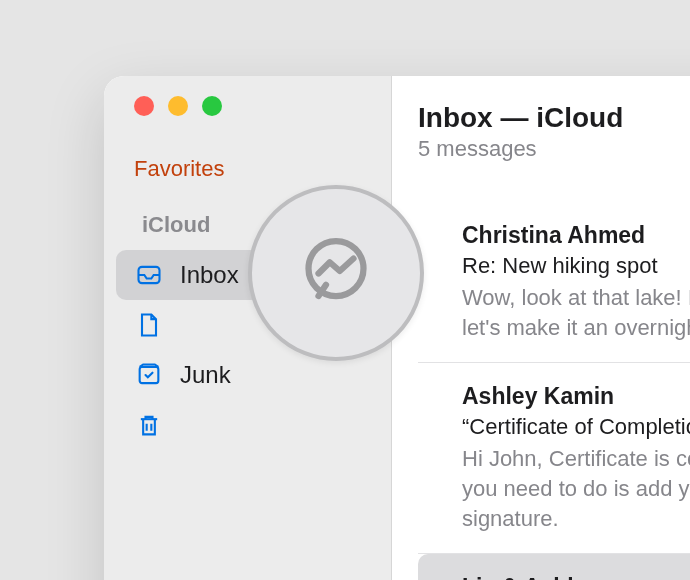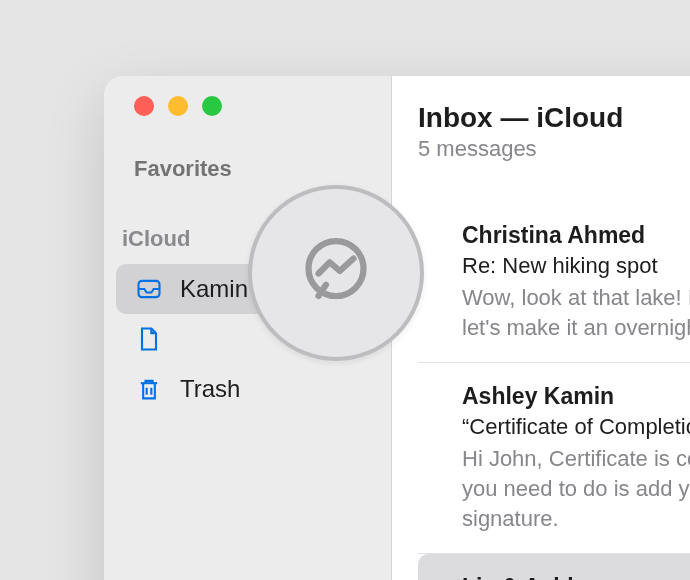--- a/index.html
+++ b/index.html
@@ -33,31 +33,31 @@
       display: flex;
       gap: 14px;
       padding-left: 30px;
       margin-bottom: 40px;
     }
     .dot { width: 20px; height: 20px; border-radius: 50%; }
     .red { background: #ff5f57; }
     .yellow { background: #febc2e; }
     .green { background: #28c840; }
     .section-label {
-      color: #737373;
-      font-size: 22px;
-      font-weight: 700;
+      color: #c2410c;
+      font-size: 22px;
+      font-weight: 400;
       padding: 0 30px;
-      margin-bottom: 44px;
+      margin-bottom: 30px;
     }
     .account-label {
       color: #8a8a8e;
       font-size: 22px;
       font-weight: 600;
-      padding: 0 18px;
+      padding: 0 38px;
       margin-bottom: 12px;
     }
     .nav-item {
       display: flex;
       align-items: center;
       gap: 16px;
       padding: 10px 30px;
       font-size: 24px;
       color: #1d1d1f;
       cursor: pointer;
@@ -162,45 +162,54 @@
     <div class="section-label">Favorites</div>
     <div class="account-label">iCloud</div>
 
     <div class="nav-item active">
       <span class="nav-icon">
         <svg viewBox="0 0 24 24" fill="none" stroke="#0071e3" stroke-width="1.8">
           <rect x="3" y="5" width="18" height="14" rx="3"></rect>
           <path d="M3 12h5l2 3h4l2-3h5"></path>
         </svg>
       </span>
-      <span>Kamin</span>
+      <span>Inbox</span>
     </div>
 
     <div class="nav-item">
       <span class="nav-icon">
         <svg viewBox="0 0 24 24" fill="none" stroke="#0071e3" stroke-width="1.8">
           <path d="M6 3h8l4 4v14a0 0 0 0 1 0 0H6a0 0 0 0 1 0 0V3z"></path>
           <path d="M14 3v4h4"></path>
         </svg>
       </span>
       <span class="badge">1</span>
     </div>
 
 
+    <div class="nav-item">
+      <span class="nav-icon">
+        <svg viewBox="0 0 24 24" fill="none" stroke="#0071e3" stroke-width="1.8">
+          <rect x="4" y="5" width="16" height="14" rx="2"></rect>
+          <path d="M9 12l2 2 4-4" stroke-linecap="round"></path>
+          <path d="M4 5l3-2h10l3 2"></path>
+        </svg>
+      </span>
+      <span>Junk</span>
+    </div>
 
     <div class="nav-item">
       <span class="nav-icon">
         <svg viewBox="0 0 24 24" fill="none" stroke="#0071e3" stroke-width="1.8">
           <path d="M5 7h14"></path>
           <path d="M7 7v13h10V7"></path>
           <path d="M10 11v6M14 11v6"></path>
           <path d="M9 7V5h6v2"></path>
         </svg>
       </span>
-      <span>Trash</span>
     </div>
   </div>
 
   <div class="main">
     <div class="main-title">Inbox — iCloud</div>
     <div class="main-sub">5 messages</div>
 
     <div class="msg">
       <div class="msg-from">Christina Ahmed</div>
       <div class="msg-subj">Re: New hiking spot</div>

